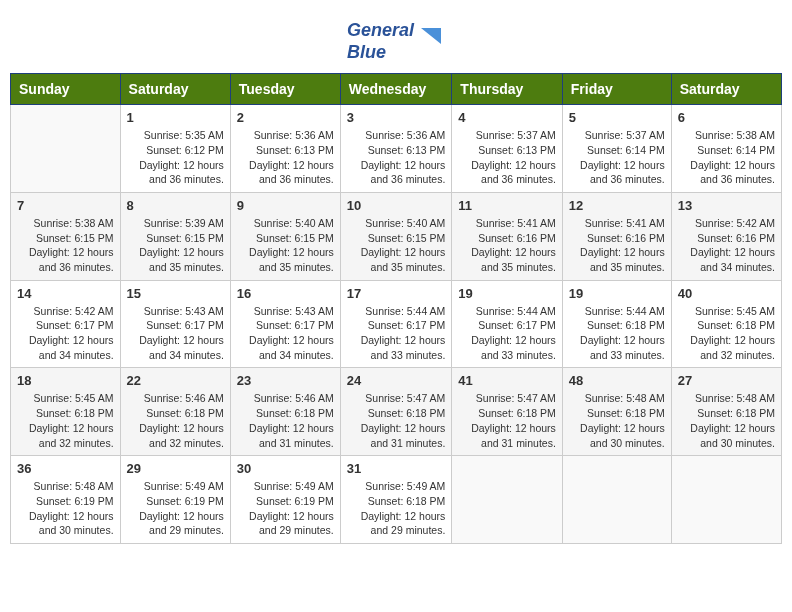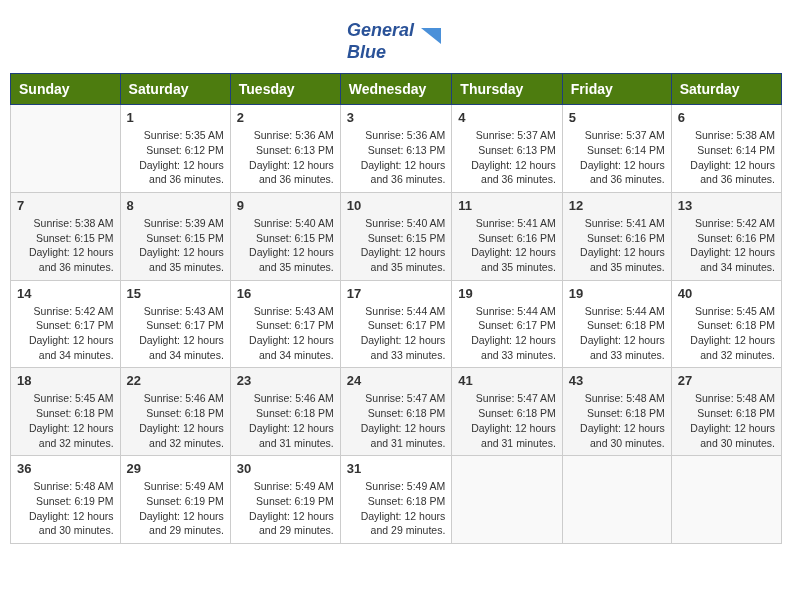--- a/index.html
+++ b/index.html
@@ -214,21 +214,21 @@
         </td>
         <td>
           <span class="day-number">24</span>
           <div class="day-info">Sunrise: 5:47 AM<br>Sunset: 6:18 PM<br>Daylight: 12 hours and 31 minutes.</div>
         </td>
         <td>
           <span class="day-number">41</span>
           <div class="day-info">Sunrise: 5:47 AM<br>Sunset: 6:18 PM<br>Daylight: 12 hours and 31 minutes.</div>
         </td>
         <td>
-          <span class="day-number">43</span>
+          <span class="day-number">48</span>
           <div class="day-info">Sunrise: 5:48 AM<br>Sunset: 6:18 PM<br>Daylight: 12 hours and 30 minutes.</div>
         </td>
         <td>
           <span class="day-number">27</span>
           <div class="day-info">Sunrise: 5:48 AM<br>Sunset: 6:18 PM<br>Daylight: 12 hours and 30 minutes.</div>
         </td>
       </tr>
       <tr>
         <td>
           <span class="day-number">36</span>

